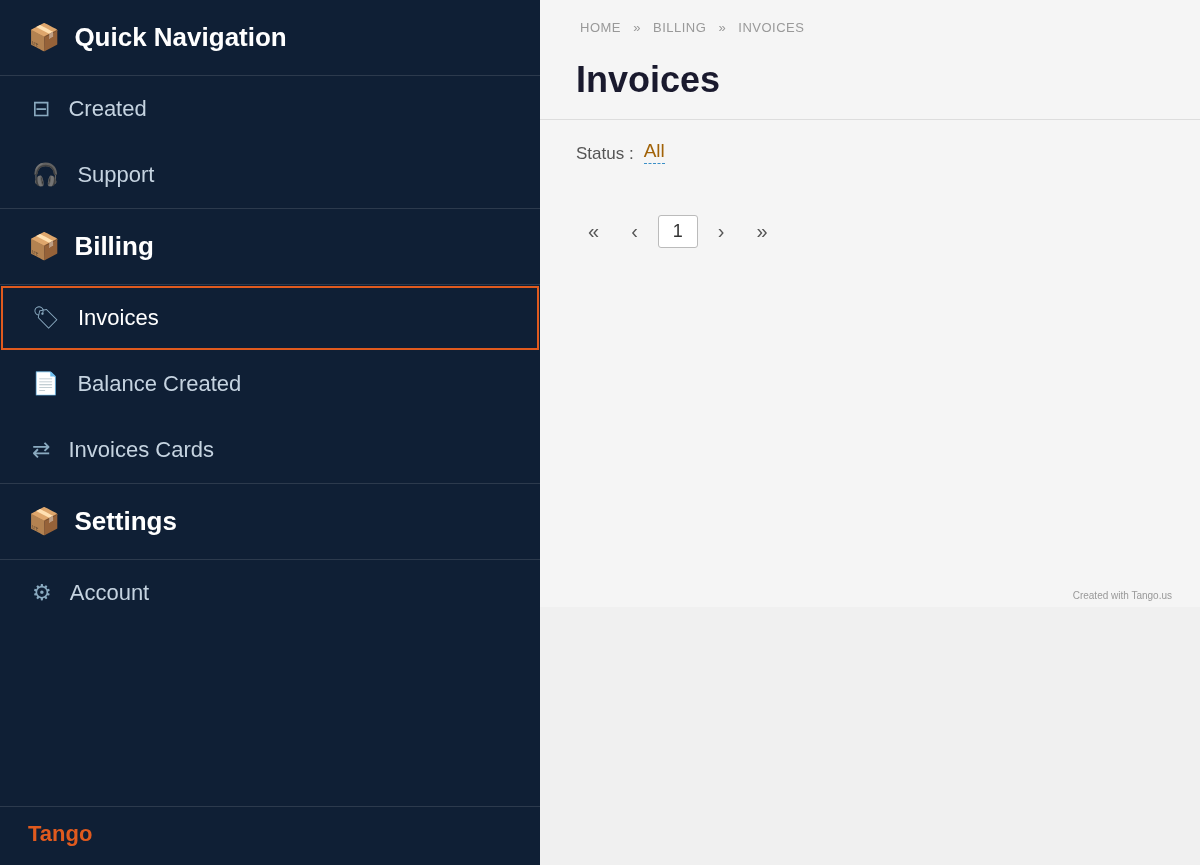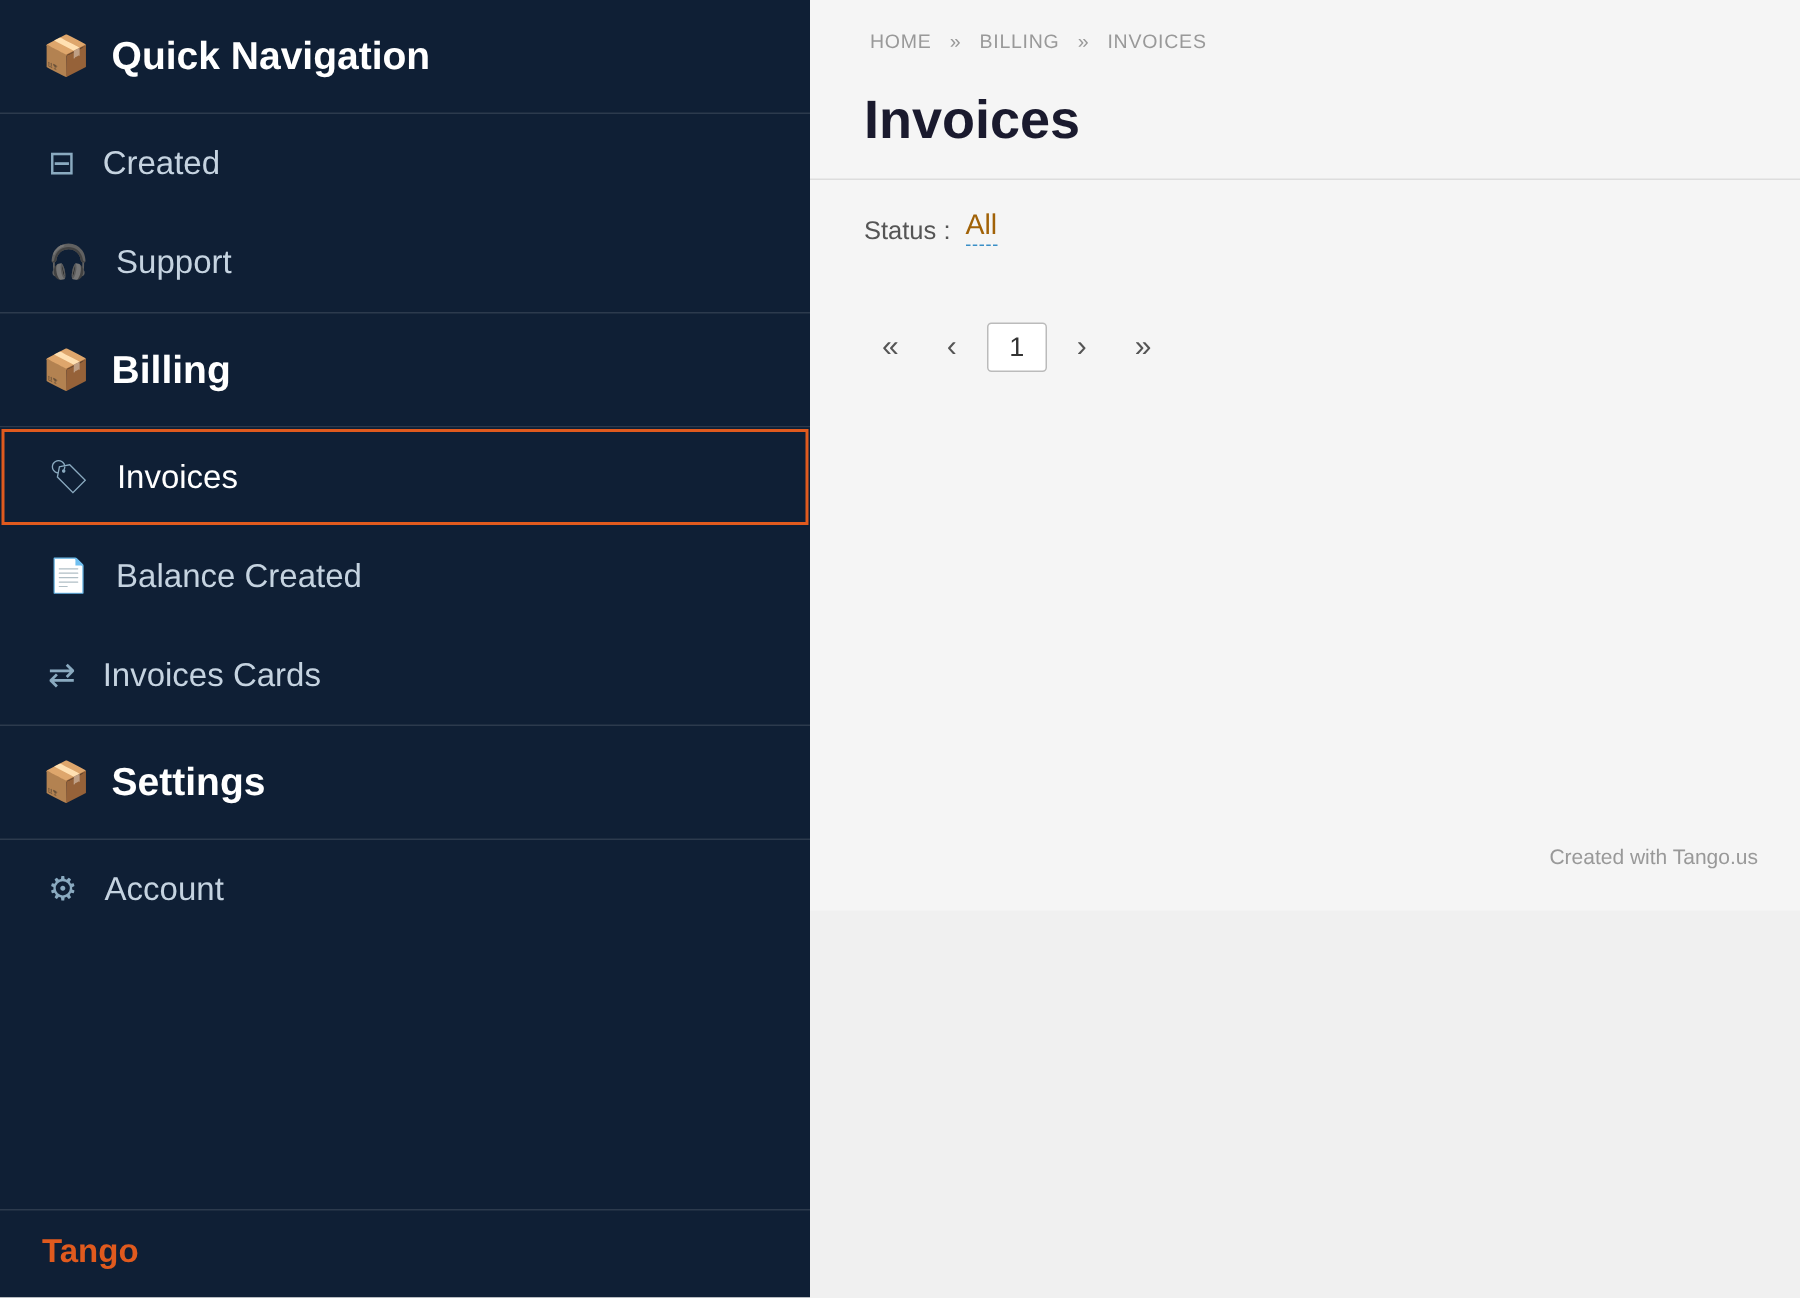--- a/index.html
+++ b/index.html
@@ -186,23 +186,23 @@
       border: 1px solid #bbb;
       padding: 5px 14px;
       border-radius: 3px;
       color: #333;
       font-size: 18px;
       background: #fff;
     }
 
     .created-with {
       position: absolute;
-      bottom: 28px;
+      bottom: 6px;
       right: 28px;
-      font-size: 14px;
+      font-size: 10px;
       color: #999;
     }
   </style>
 </head>
 <body>
 
 <div class="sidebar">
 
   <div class="sidebar-section-header">
     <span class="icon">📦</span>

